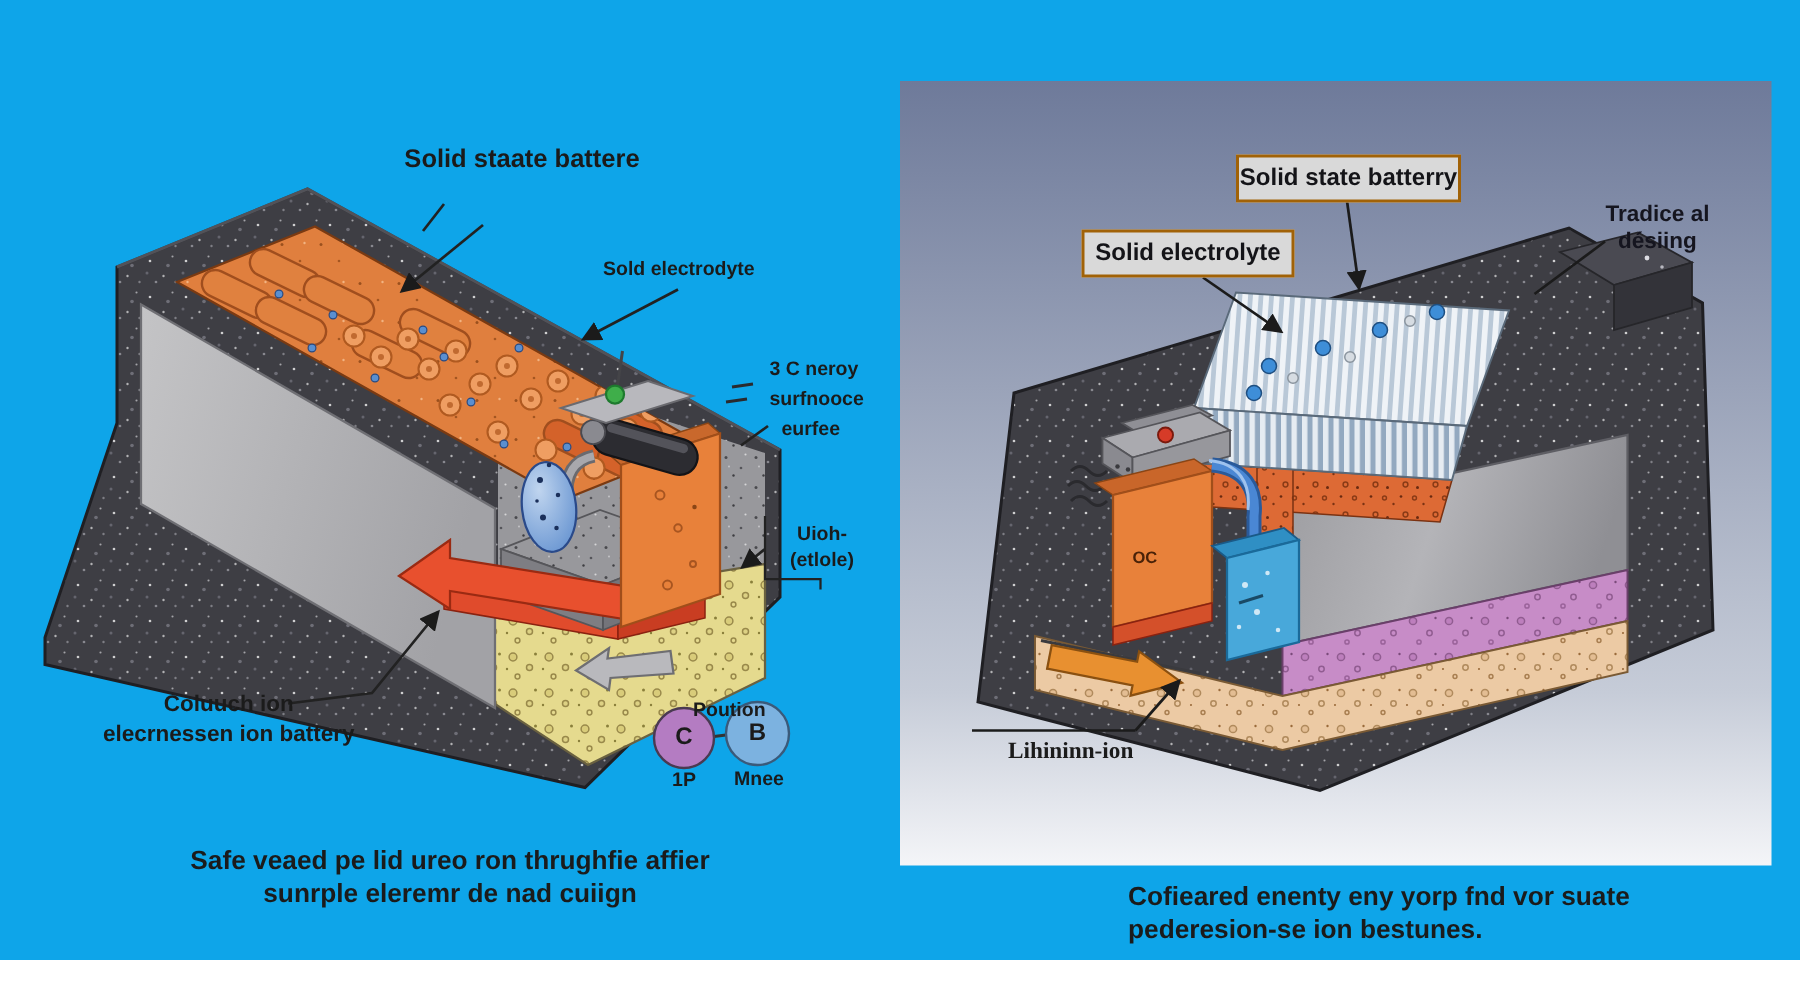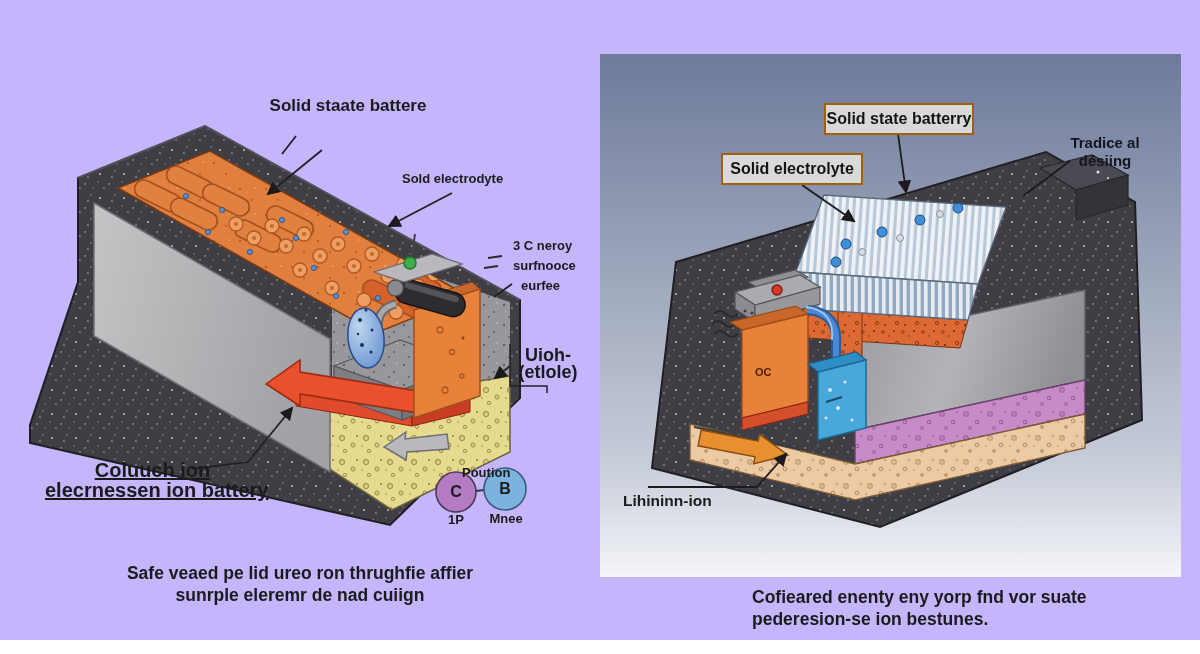--- a/index.html
+++ b/index.html
@@ -1,17 +1,17 @@
 <!DOCTYPE html>
 <html><head>
 <meta charset="utf-8">
 <style>
   html,body{margin:0;padding:0;background:#ffffff;width:1200px;height:654px;overflow:hidden;
     font-family:"Liberation Sans", sans-serif;}
-  #stage{position:relative;width:1200px;height:640px;background:#c4b5fd;}
+  #stage{position:relative;width:1200px;height:640px;background:#0ea5e9;}
   #art{position:absolute;left:0;top:0;}
   .lbl{position:absolute;color:#1b1b1b;font-weight:bold;white-space:nowrap;z-index:5;}
   .center{text-align:center;}
   .lbl div{white-space:nowrap;}
   .labelbox{position:absolute;background:#d9d9d9;border:2px solid #a16207;color:#141418;
     font-weight:bold;font-size:16px;display:flex;align-items:center;justify-content:center;z-index:5;}
 </style>
 </head>
 <body>
 <div id="stage">
@@ -371,44 +371,44 @@
 
 <div class="lbl center" style="left:228px;top:96px;width:240px;font-size:17px;line-height:20px;">
   <div>Solid staate battere</div>
 </div>
 <div class="lbl" style="left:402px;top:171px;font-size:13px;">Sold electrodyte</div>
 <div class="lbl" style="left:513px;top:236px;font-size:13px;line-height:20px;">
   <div>3 C neroy</div>
   <div>surfnooce</div>
   <div style="padding-left:8px;">eurfee</div>
 </div>
-<div class="lbl center" style="left:518px;top:347px;width:60px;font-size:18px;line-height:17px;">
+<div class="lbl center" style="left:518px;top:347px;width:60px;font-size:13px;line-height:17px;">
   <div>Uioh-</div>
   <div>(etlole)</div>
 </div>
-<div class="lbl center" style="left:45px;top:460px;width:215px;font-size:20px;line-height:20px;text-decoration:underline;">
+<div class="lbl center" style="left:45px;top:460px;width:215px;font-size:15px;line-height:20px;">
   <div>Coluuch ion</div>
   <div>elecrnessen ion battery</div>
 </div>
 <div class="lbl" style="left:462px;top:449px;font-size:13px;margin-top:16px;">Poution</div>
 <div class="lbl center" style="left:446px;top:483px;width:20px;font-size:16px;">C</div>
 <div class="lbl center" style="left:495px;top:480px;width:20px;font-size:16px;">B</div>
 <div class="lbl center" style="left:430px;top:512px;width:52px;font-size:13px;">1P</div>
 <div class="lbl center" style="left:480px;top:511px;width:52px;font-size:13px;">Mnee</div>
 <div class="lbl center" style="left:95px;top:563px;width:410px;font-size:17.5px;line-height:21.5px;">
   <div>Safe veaed pe lid ureo ron thrughfie affier</div>
   <div>sunrple eleremr de nad cuiign</div>
 </div>
 
 <div class="labelbox" style="left:824px;top:103px;width:146px;height:28px;">Solid state batterry</div>
 <div class="labelbox" style="left:709px;top:153px;width:138px;height:28px;margin-left:12px;">Solid electrolyte</div>
 <div class="lbl center" style="left:1055px;top:134px;width:100px;font-size:15px;line-height:18px;color:#15151f;">
   <div>Tradice al</div>
   <div>désiing</div>
 </div>
-<div class="lbl" style="left:623px;top:492px;font-size:15.5px;">Lihininn-ion</div>
+<div class="lbl" style="left:672px;top:492px;font-size:15.5px;font-family:Liberation Serif, serif;">Lihininn-ion</div>
 <div class="lbl" style="left:755px;top:366px;font-size:11px;color:#4a2208;z-index:6;">OC</div>
 <div class="lbl" style="left:752px;top:586px;font-size:17.5px;line-height:22px;">
   <div>Cofieared enenty eny yorp fnd vor suate</div>
   <div>pederesion-se ion bestunes.</div>
 </div>
 
 </div>
 
 </body></html>

